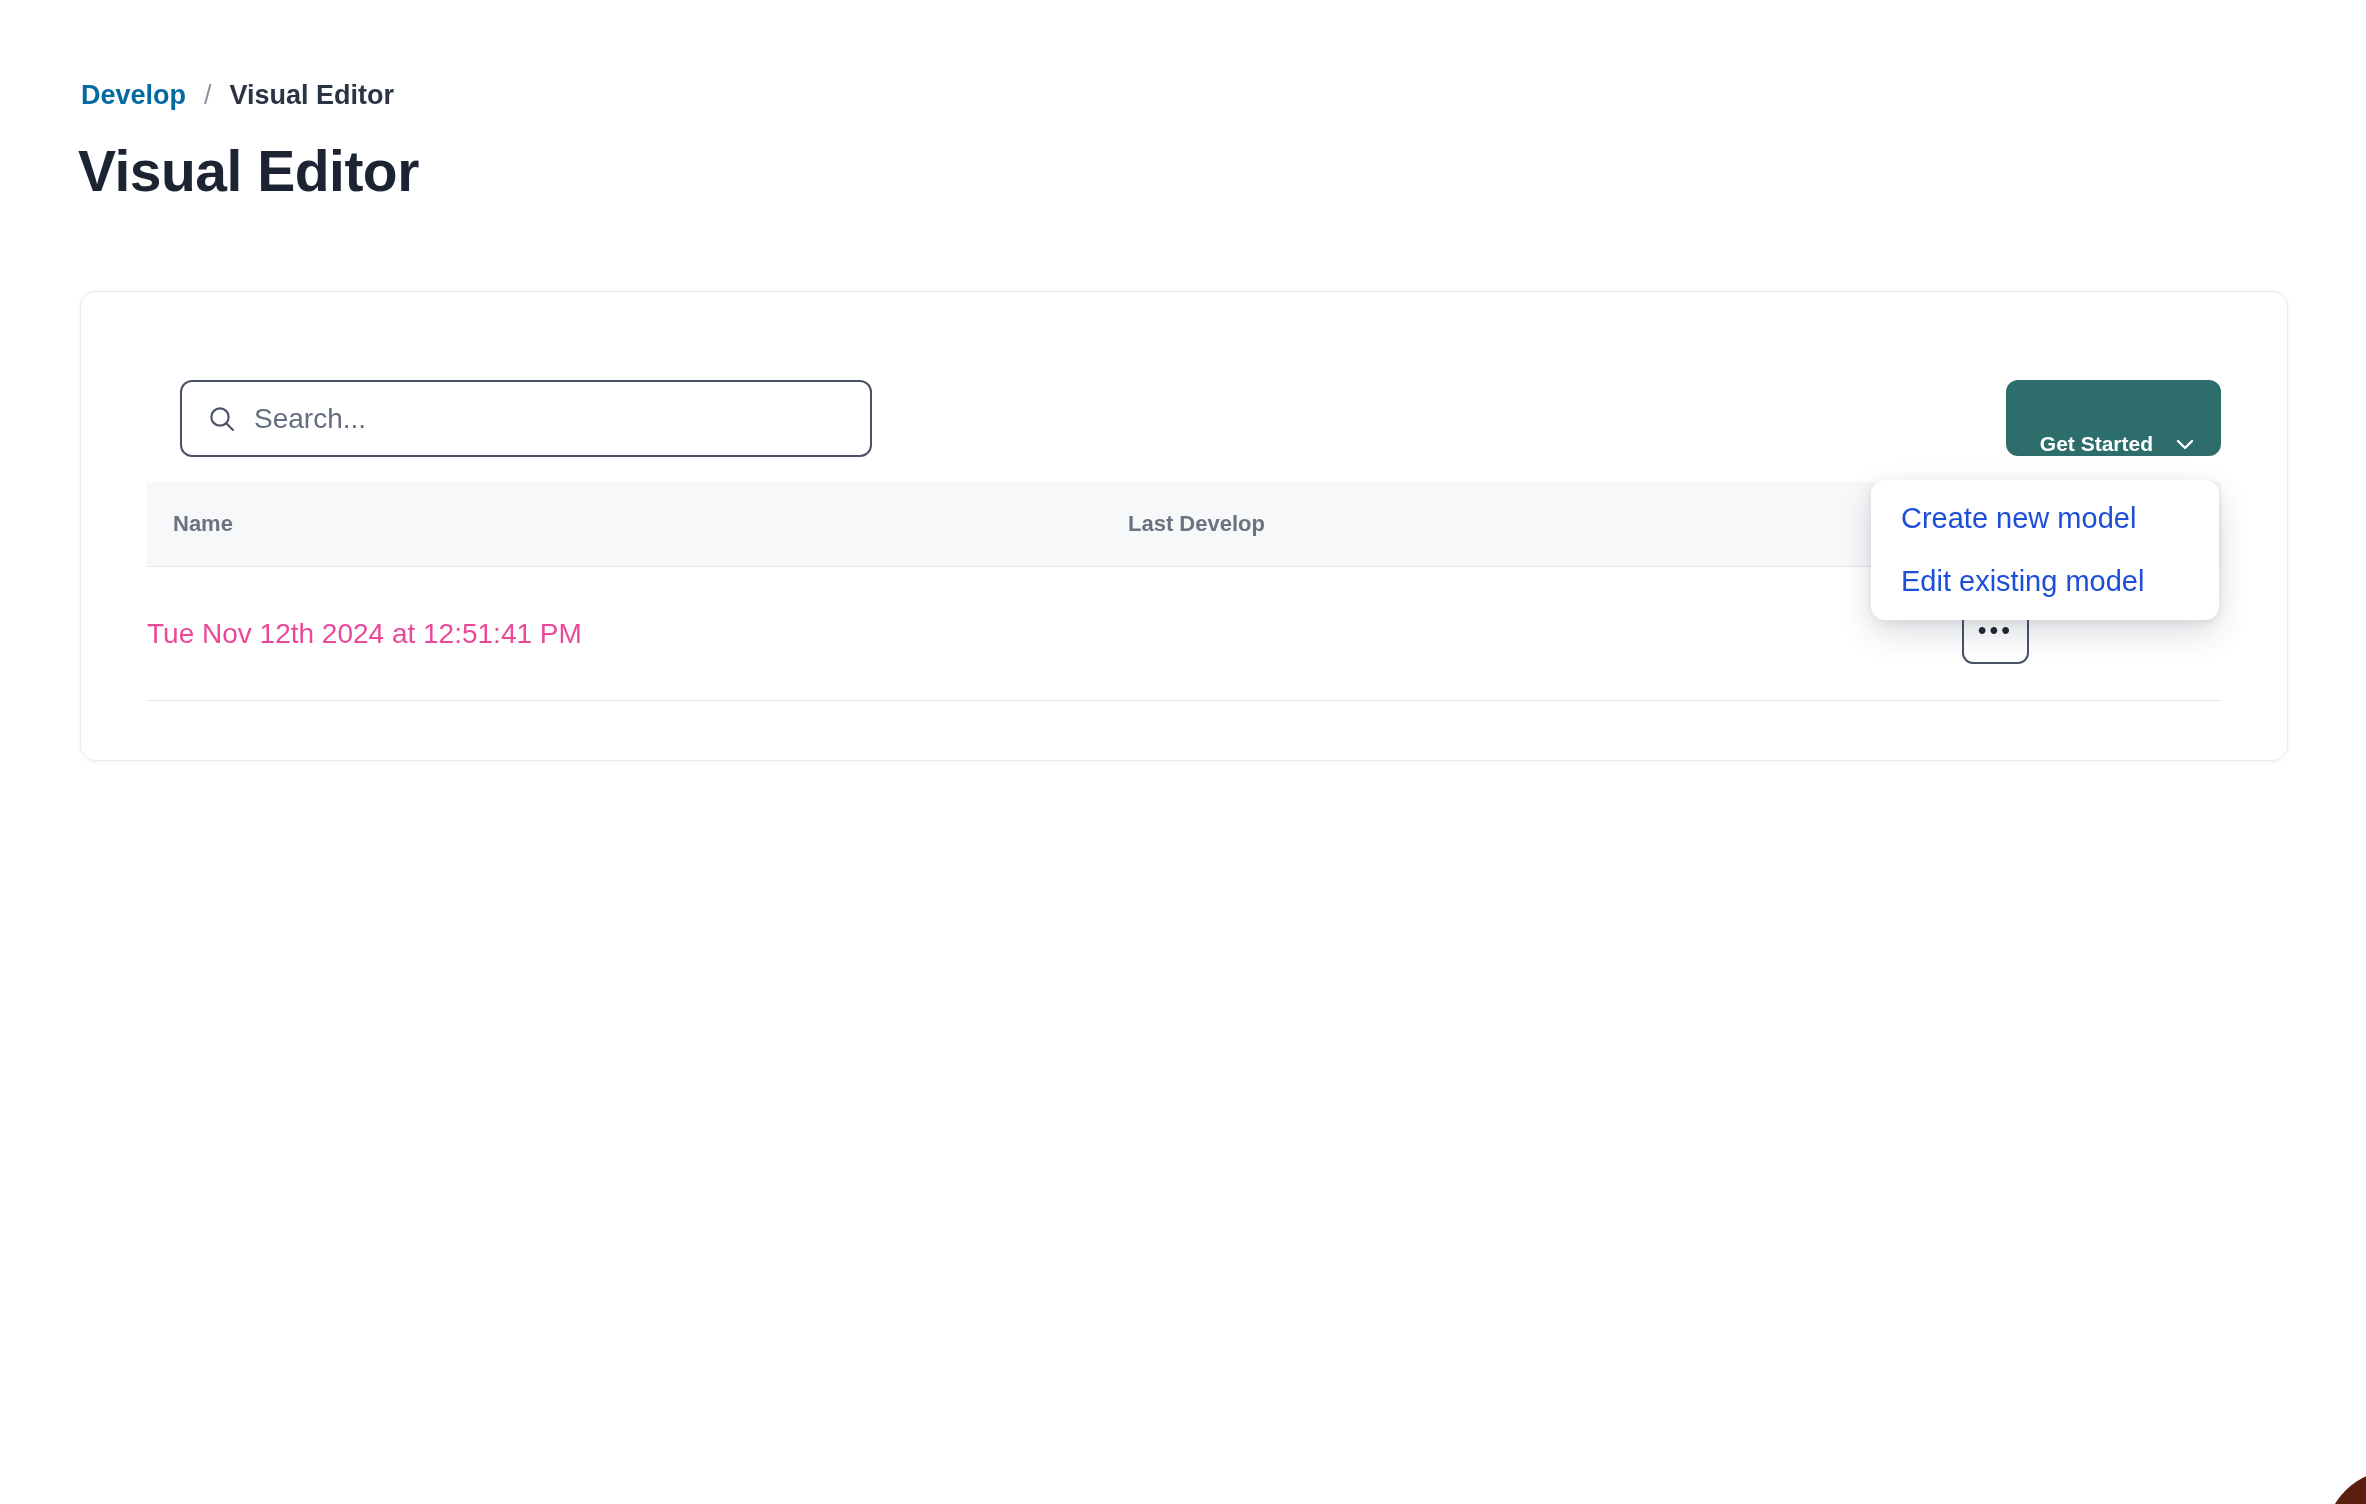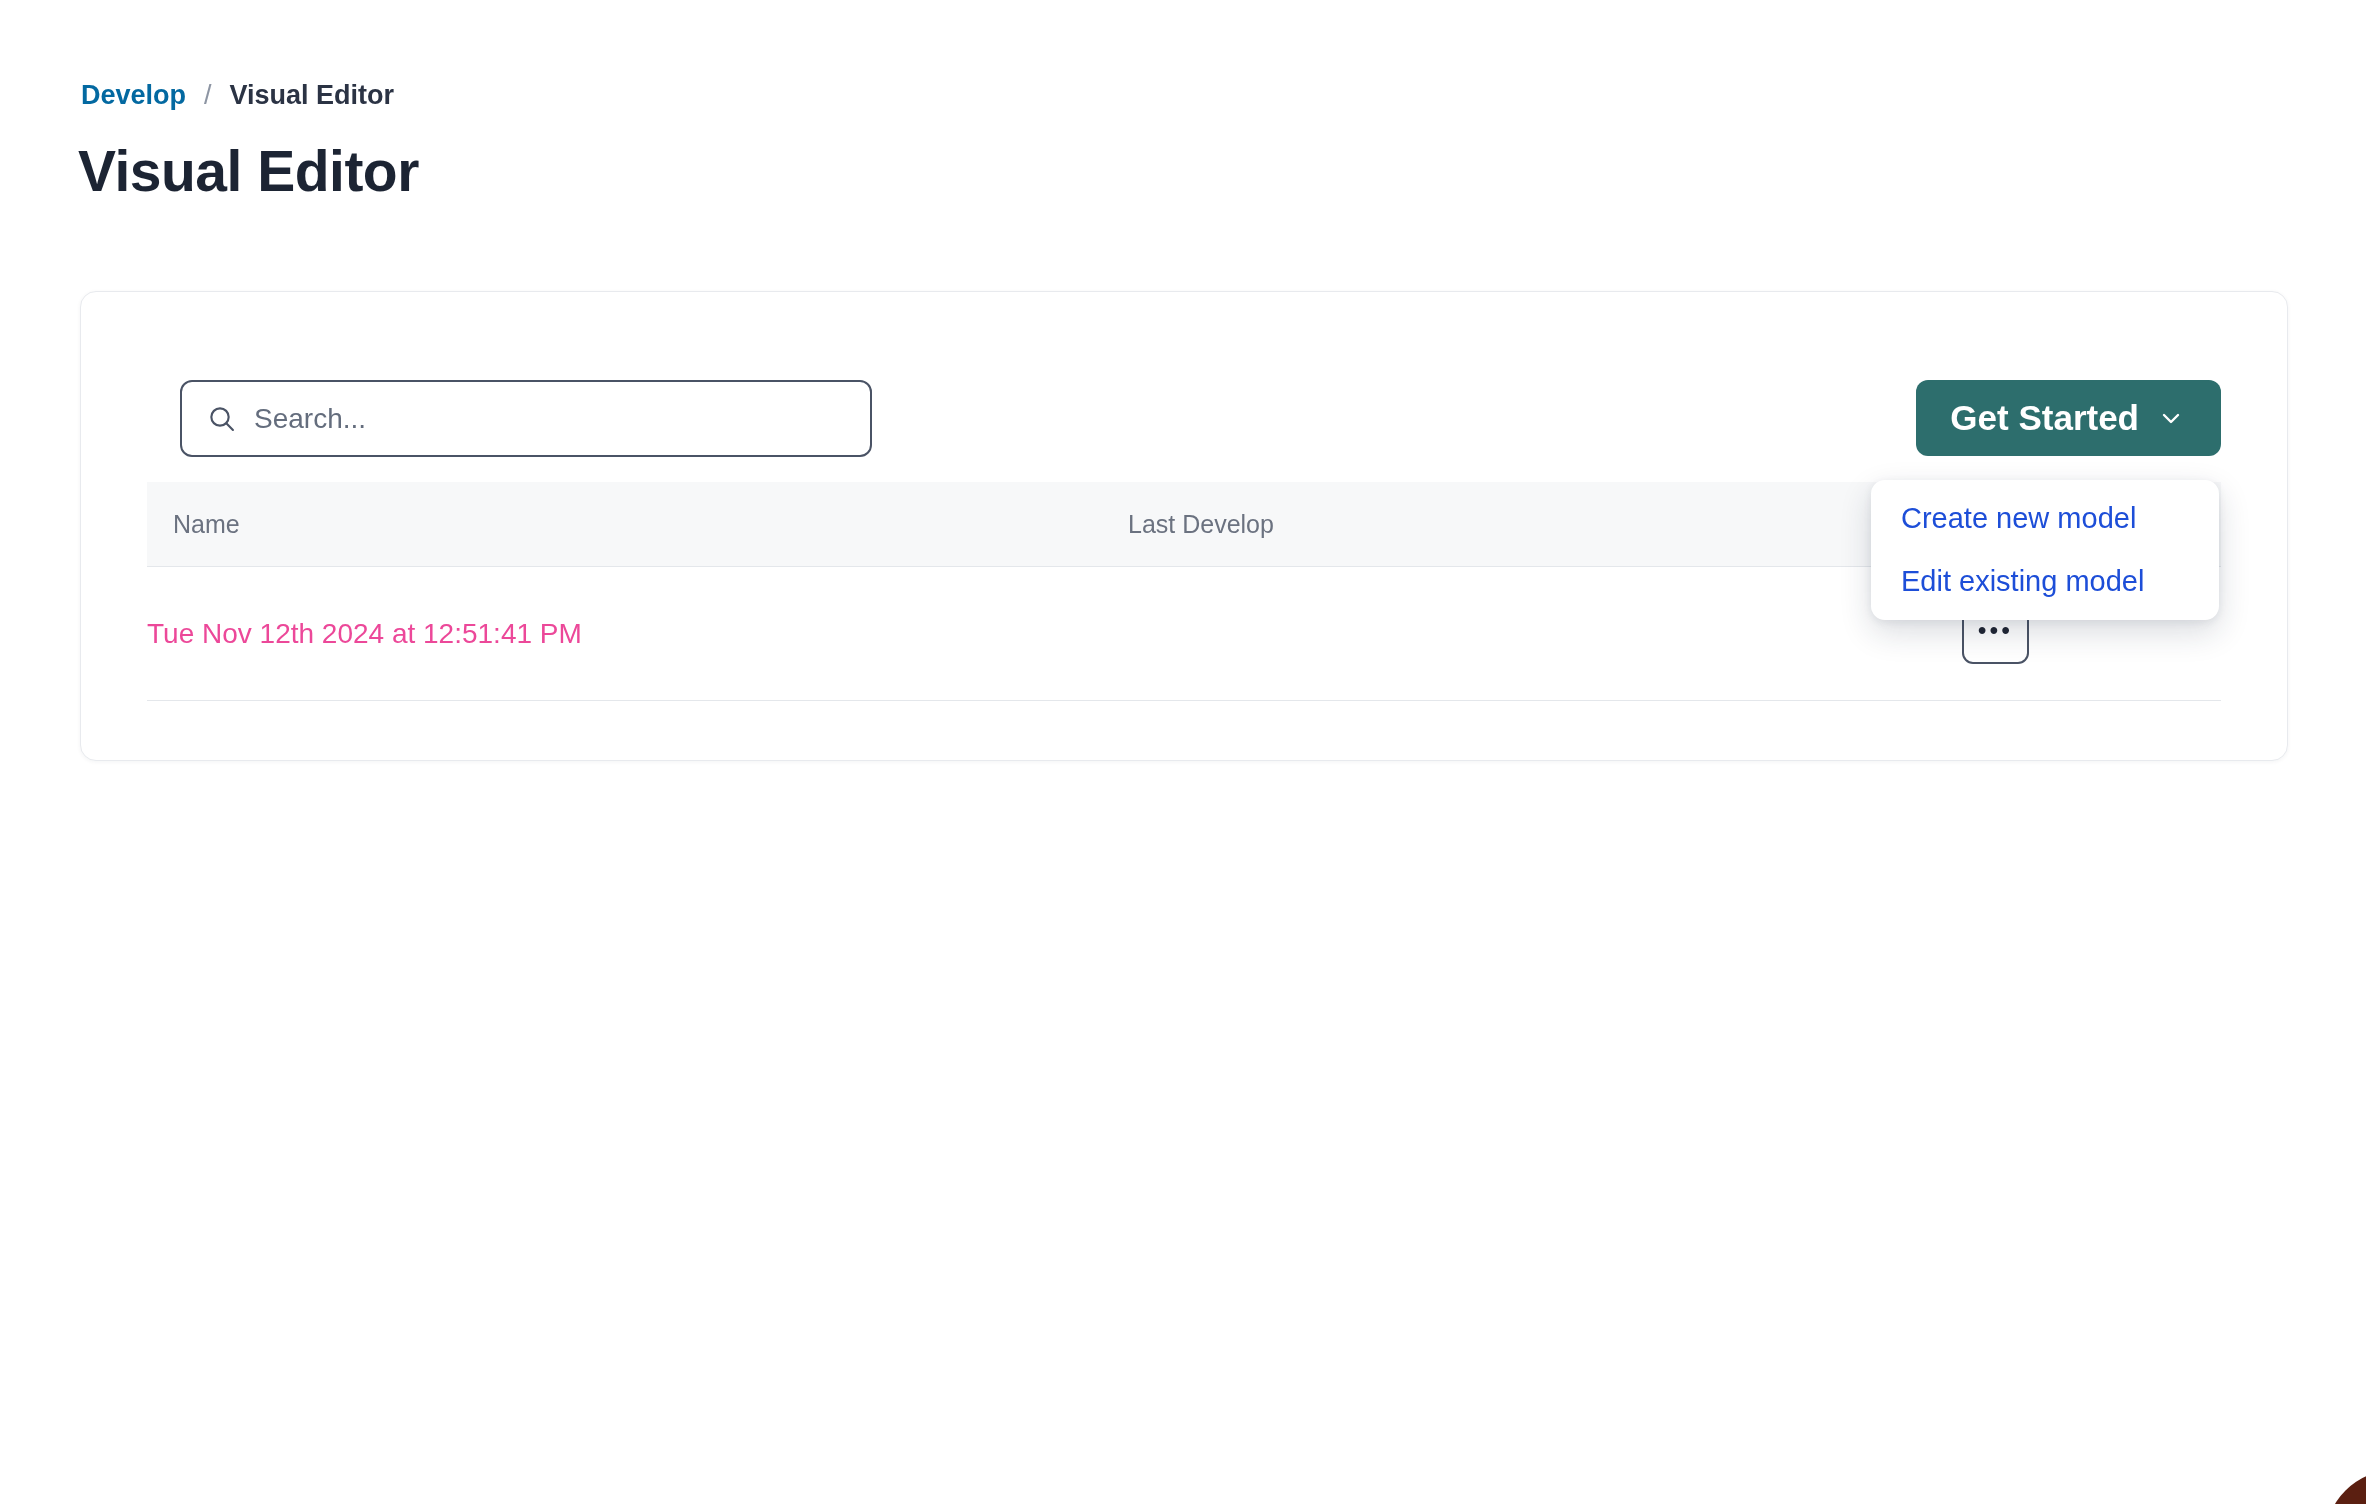--- a/index.html
+++ b/index.html
@@ -28,29 +28,29 @@
 
   
   .search-box { width:692px; height:77px; border:2px solid #4a5365; border-radius:12px;
     display:flex; align-items:center; padding:0 20px 0 24px; gap:16px; background:#fff;margin-left:33px; }
   .search-box svg { flex:0 0 auto; }
   .search-input { border:none; outline:none; flex:1; font-size:28px; color:#27303f;
     font-family:inherit; background:transparent; }
   .search-input::placeholder { color:#646d7d; opacity:1; }
 
   
-  .get-started { height:76px; padding:0 38px 0 34px; display:inline-flex; align-items:center;
-    gap:20px; background:#2d6e6d; color:#ffffff; font-size:35px; font-weight:600;
+  .get-started { height:76px; padding:0 24px 0 34px; display:inline-flex; align-items:flex-end;
+    gap:20px; background:#2d6e6d; color:#ffffff; font-size:21px; font-weight:600;
     border:none; border-radius:12px; cursor:pointer; font-family:inherit; }
 
   
   .table { margin-top:25px; }
   .thead { display:grid; grid-template-columns:981px 1fr 150px; align-items:center;
     height:85px; background:#f7f8f9; border-bottom:1px solid #e4e7eb; }
-  .th { color:#6b7280; font-weight:400; font-size:25px; }
+  .th { color:#6b7280; font-weight:700; font-size:22px; }
   .th-name { padding-left:26px; }
   .trow { display:grid; grid-template-columns:981px 1fr 150px; align-items:center;
     height:134px; border-bottom:1px solid #e4e7eb; }
   .td-name { padding-left:26px; }
   .row-link { color:#2c6e6e; font-weight:700; font-size:28px; text-decoration:none; cursor:pointer; }
   .td-date { color:#ec4899; font-size:28px; }
   .td-actions { display:flex; justify-content:flex-end; padding-right:42px; }
   .actions-btn { width:67px; height:61px; background:#ffffff; border:2px solid #4a5365;
     border-radius:11px; display:flex; align-items:center; justify-content:center;
     cursor:pointer; color:#1f2533; font-size:25px; letter-spacing:3px; line-height:1;

